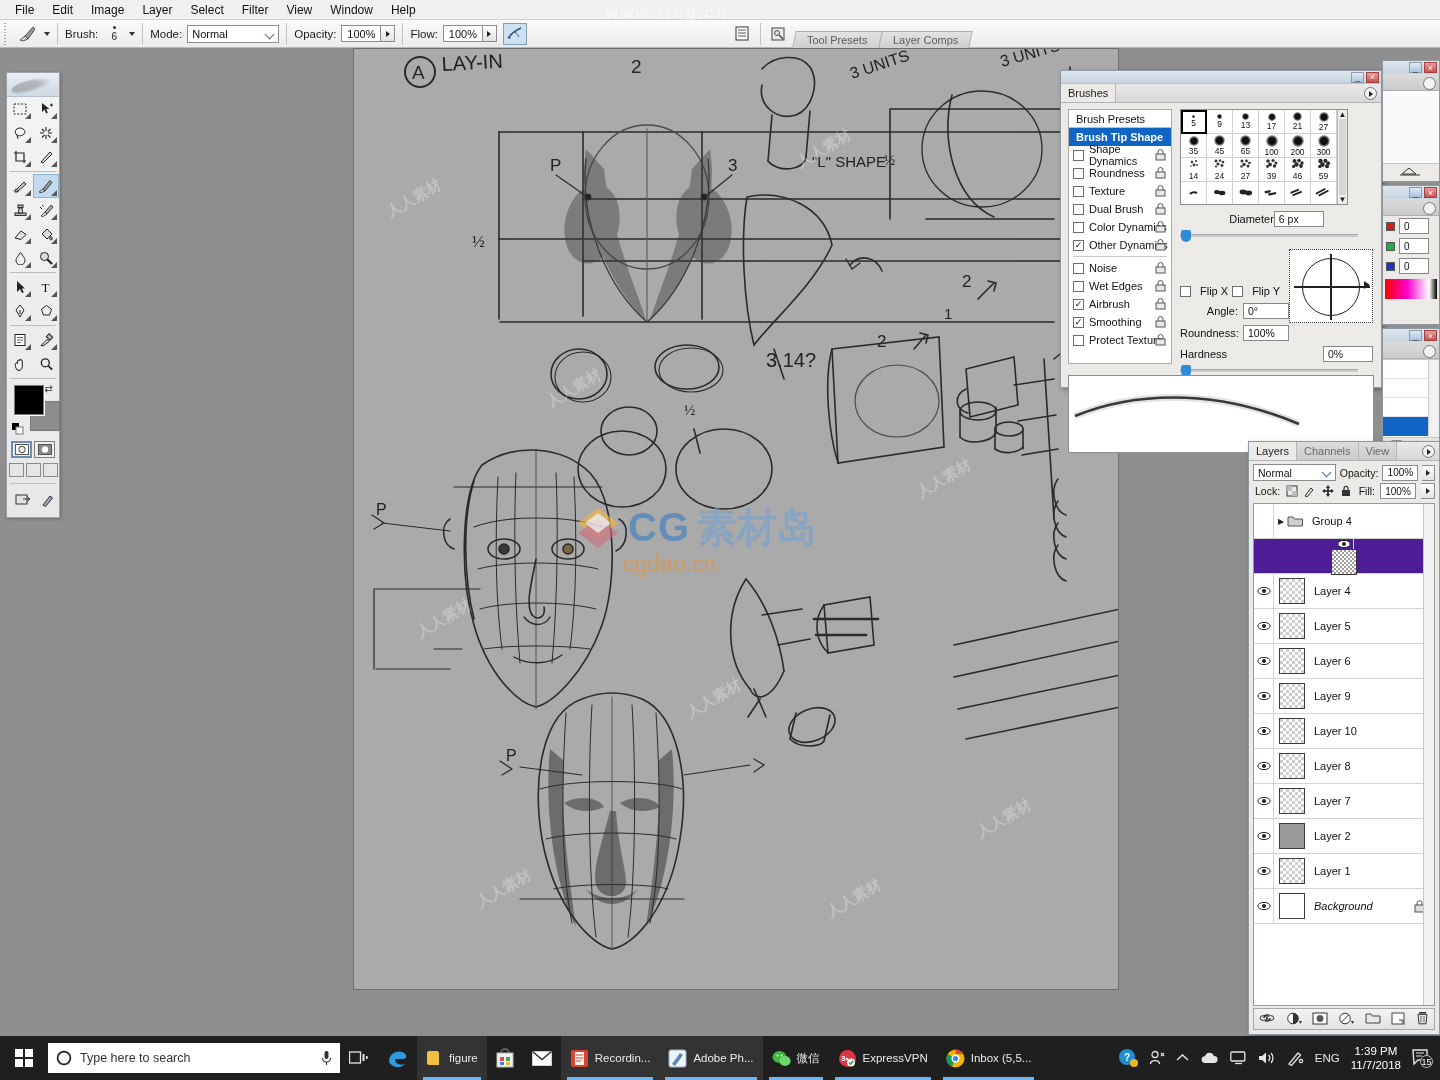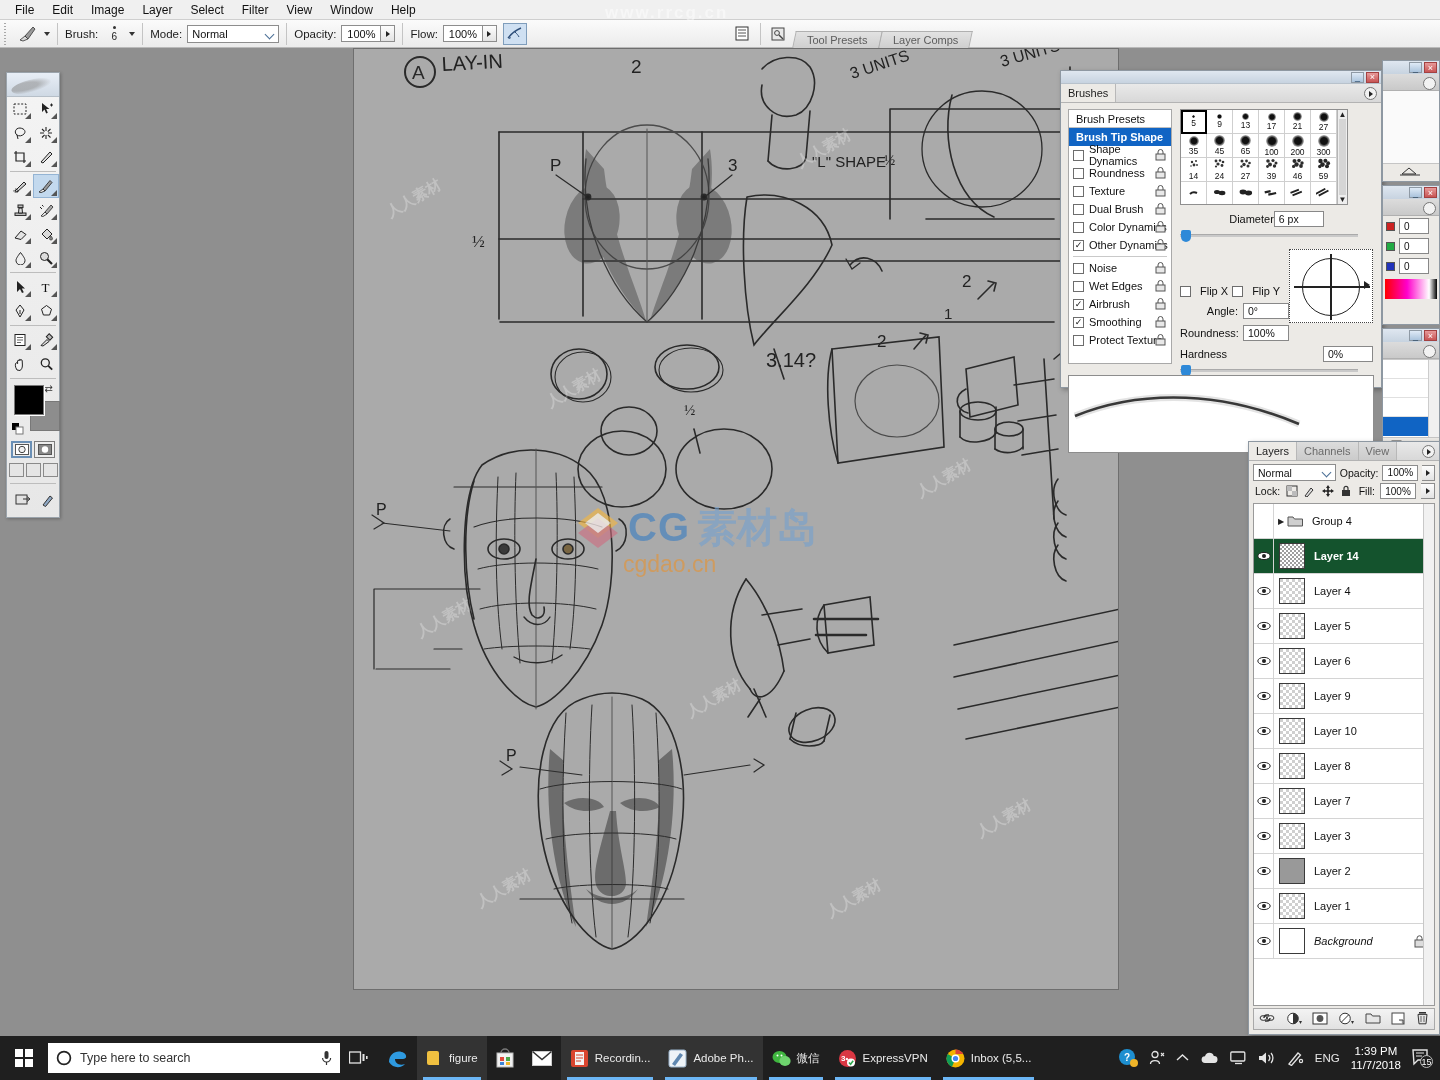--- a/index.html
+++ b/index.html
@@ -245,21 +245,21 @@
   .lrow1 { display:flex; align-items:center; height:20px; padding: 3px 4px 0 4px; gap:4px;}
   .blendsel { background:#fff;border:1px solid #8d8d8d;height:17px;width:92px;
      display:flex;align-items:center;padding-left:4px;font-size:10.5px;position:relative;color:#111;}
   .lockrow { display:flex; align-items:center; height:18px; padding: 2px 4px 0 6px; gap:5px;
      font-size:10.5px; color:#111; }
   .lockicn { width:13px;height:13px;display:flex;align-items:center;justify-content:center;}
   .layerlist { position:absolute; left:4px; right:4px; top:61px; bottom:28px;
      background:#fff; border:1px solid #9a9a9a; overflow:hidden; }
   .layerrow { height: 35px; display:flex; align-items:center;
      border-bottom:1px solid #d4d4d4; position:relative;}
-  .layerrow.active { background:#14532d; }
+  .layerrow.active { background:#4c1d95;flex-direction:column; }
   .layerrow.active .lname { color:#fff; font-weight:bold; }
   .eyecol { width:20px; height:100%; border-right:1px solid #d4d4d4;
      display:flex;align-items:center;justify-content:center; }
   .thumbcol { width: 36px; display:flex; align-items:center; justify-content:center; }
   .lthumb { width:26px;height:26px;border:1px solid #3a3a3a; background:
      repeating-conic-gradient(#fff 0% 25%, #cfcfcf 0% 50%) 50%/6px 6px; }
   .lname { font-size:11px; color:#111; margin-left:4px; }
   .lname.italic { font-style: italic; }
   .lockbadge { position:absolute; right:9px; top:11px; }
   .layerscroll { position:absolute; right:0; top:0; bottom:0; width:11px;
@@ -1433,32 +1433,20 @@
               <ellipse cx="7" cy="5" rx="6.2" ry="3.6" fill="#fff" stroke="#222"></ellipse>
               <circle cx="7" cy="5" r="2" fill="#222"></circle>
             </svg>
         </div>
         <div class="thumbcol">
           <div class="lthumb"></div>
         </div>
         <div class="lname">Layer 7</div>
       </div>
 
-      <div class="layerrow">
-        <div class="eyecol">
-          <svg width="14" height="10">
-              <ellipse cx="7" cy="5" rx="6.2" ry="3.6" fill="#fff" stroke="#222"></ellipse>
-              <circle cx="7" cy="5" r="2" fill="#222"></circle>
-            </svg>
-        </div>
-        <div class="thumbcol">
-          <div class="lthumb"></div>
-        </div>
-        <div class="lname">Layer 3</div>
-      </div>
 
       <div class="layerrow">
         <div class="eyecol">
           <svg width="14" height="10">
               <ellipse cx="7" cy="5" rx="6.2" ry="3.6" fill="#fff" stroke="#222"></ellipse>
               <circle cx="7" cy="5" r="2" fill="#222"></circle>
             </svg>
         </div>
         <div class="thumbcol">
           <div class="lthumb" style="background:#999;"></div>

